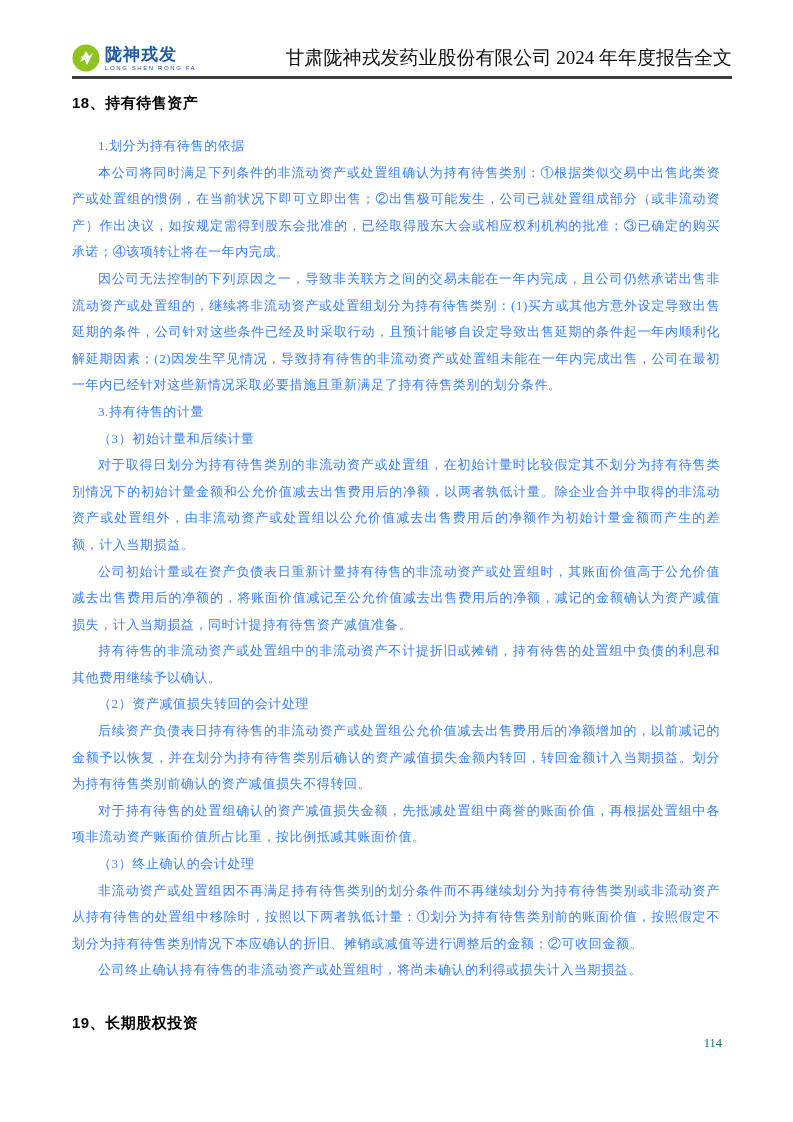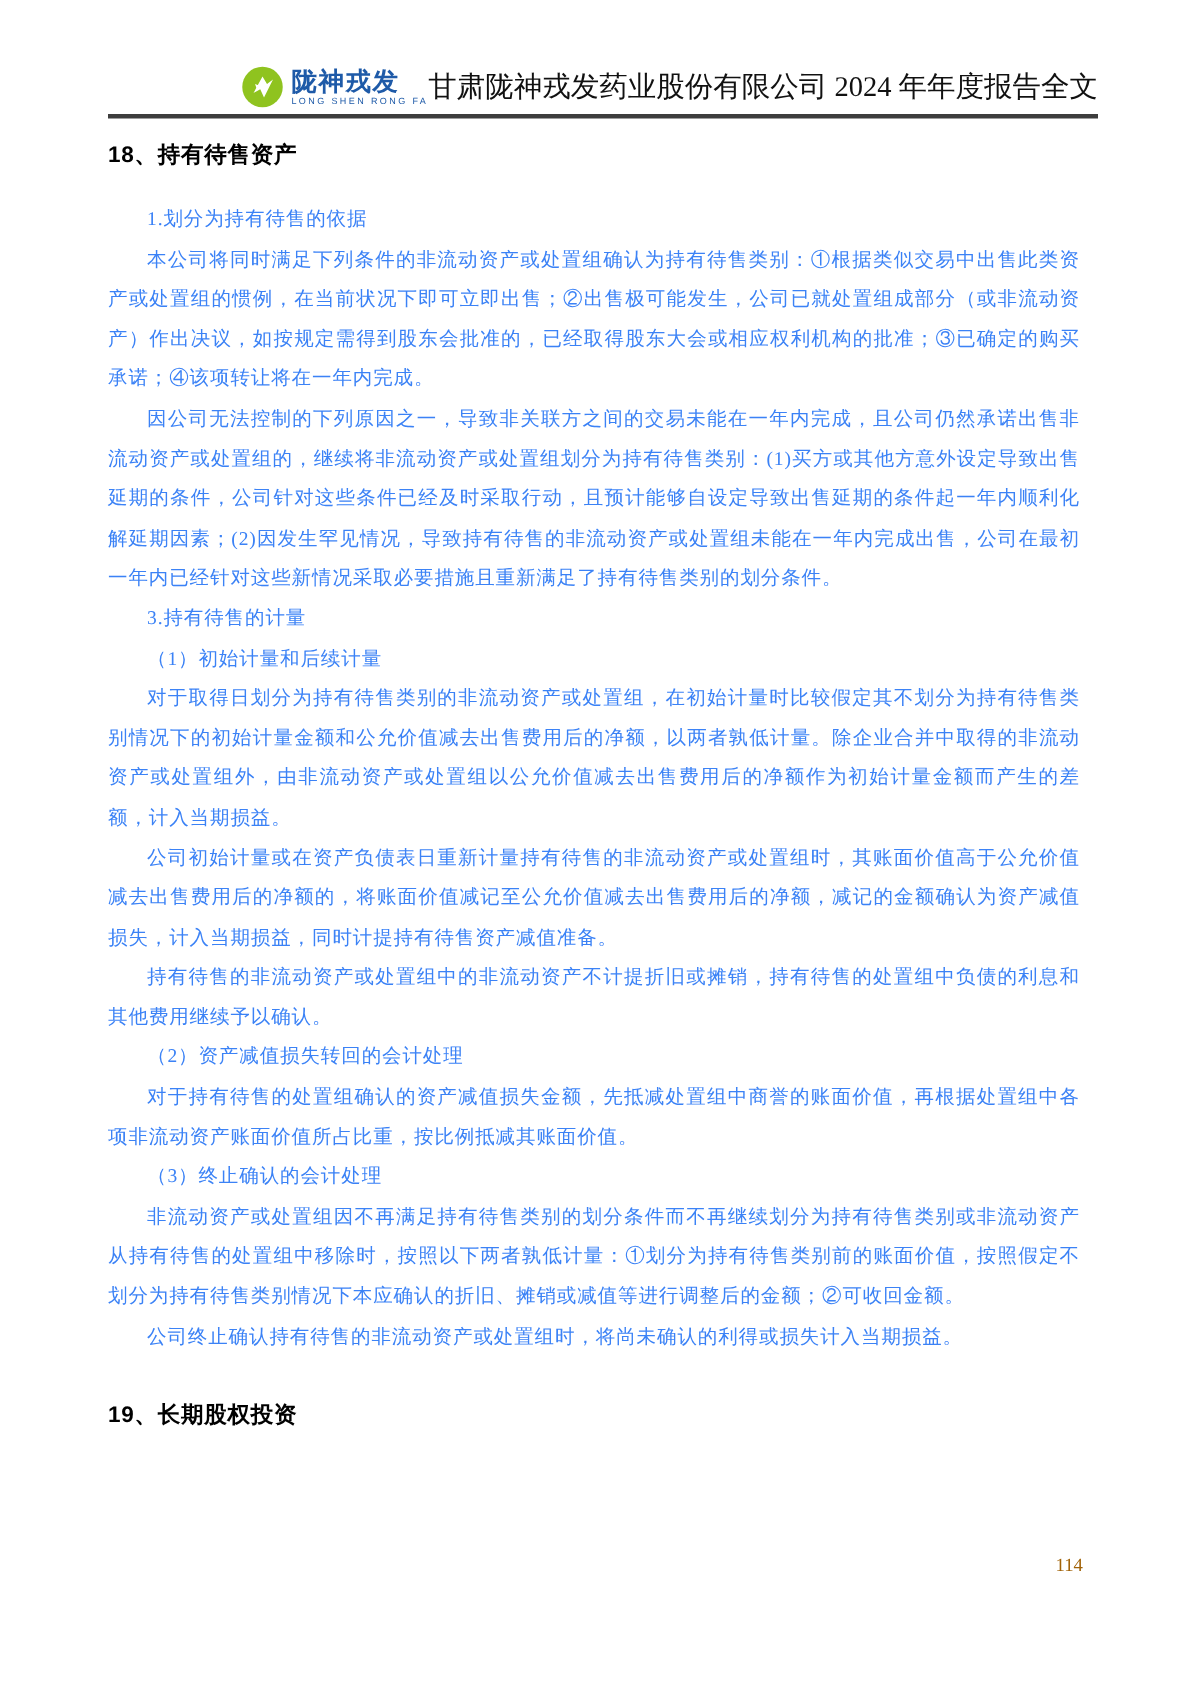--- a/index.html
+++ b/index.html
@@ -18,21 +18,21 @@
   
   .page-header {
     position: absolute;
     left: 72px;
     right: 61px;
     top: 44px;
   }
   .header-row {
     display: flex;
     align-items: flex-end;
-    justify-content: flex-end;
+    justify-content: space-between;
   }
   .logo-wrap {
     display: flex;
     align-items: center;
     gap: 5px;
     margin-bottom: 2px;
   }
   .logo-circle {
     width: 28px;
     height: 28px;
@@ -96,21 +96,21 @@
     text-justify: inter-character;
     letter-spacing: 0.6px;
     color: #3b82f6;
   }
   
   .page-number {
     position: absolute;
     right: 71px;
     top: 1036px;
     font-size: 12.5px;
-    color: #a16207;
+    color: #0f766e;
   }
 </style>
 </head>
 <body>
 
 <div class="page-header">
   <div class="header-row">
     <div class="logo-wrap">
       <svg class="logo-circle" viewBox="0 0 28 28" aria-hidden="true">
         <circle cx="14" cy="14" r="13.5" fill="#8fc31f"></circle>
@@ -128,25 +128,26 @@
 </div>
 
 <div class="content">
 
   <h2 class="section-heading">18、持有待售资产</h2>
 
   <p class="para">1.划分为持有待售的依据</p>
   <p class="para">本公司将同时满足下列条件的非流动资产或处置组确认为持有待售类别：①根据类似交易中出售此类资产或处置组的惯例，在当前状况下即可立即出售；②出售极可能发生，公司已就处置组成部分（或非流动资产）作出决议，如按规定需得到股东会批准的，已经取得股东大会或相应权利机构的批准；③已确定的购买承诺；④该项转让将在一年内完成。</p>
   <p class="para">因公司无法控制的下列原因之一，导致非关联方之间的交易未能在一年内完成，且公司仍然承诺出售非流动资产或处置组的，继续将非流动资产或处置组划分为持有待售类别：(1)买方或其他方意外设定导致出售延期的条件，公司针对这些条件已经及时采取行动，且预计能够自设定导致出售延期的条件起一年内顺利化解延期因素；(2)因发生罕见情况，导致持有待售的非流动资产或处置组未能在一年内完成出售，公司在最初一年内已经针对这些新情况采取必要措施且重新满足了持有待售类别的划分条件。</p>
   <p class="para">3.持有待售的计量</p>
-  <p class="para">（1）初始计量和后续计量</p>
+  <p class="para">（3）初始计量和后续计量</p>
   <p class="para">对于取得日划分为持有待售类别的非流动资产或处置组，在初始计量时比较假定其不划分为持有待售类别情况下的初始计量金额和公允价值减去出售费用后的净额，以两者孰低计量。除企业合并中取得的非流动资产或处置组外，由非流动资产或处置组以公允价值减去出售费用后的净额作为初始计量金额而产生的差额，计入当期损益。</p>
   <p class="para">公司初始计量或在资产负债表日重新计量持有待售的非流动资产或处置组时，其账面价值高于公允价值减去出售费用后的净额的，将账面价值减记至公允价值减去出售费用后的净额，减记的金额确认为资产减值损失，计入当期损益，同时计提持有待售资产减值准备。</p>
   <p class="para">持有待售的非流动资产或处置组中的非流动资产不计提折旧或摊销，持有待售的处置组中负债的利息和其他费用继续予以确认。</p>
   <p class="para">（2）资产减值损失转回的会计处理</p>
+  <p class="para">后续资产负债表日持有待售的非流动资产或处置组公允价值减去出售费用后的净额增加的，以前减记的金额予以恢复，并在划分为持有待售类别后确认的资产减值损失金额内转回，转回金额计入当期损益。划分为持有待售类别前确认的资产减值损失不得转回。</p>
   <p class="para">对于持有待售的处置组确认的资产减值损失金额，先抵减处置组中商誉的账面价值，再根据处置组中各项非流动资产账面价值所占比重，按比例抵减其账面价值。</p>
   <p class="para">（3）终止确认的会计处理</p>
   <p class="para">非流动资产或处置组因不再满足持有待售类别的划分条件而不再继续划分为持有待售类别或非流动资产从持有待售的处置组中移除时，按照以下两者孰低计量：①划分为持有待售类别前的账面价值，按照假定不划分为持有待售类别情况下本应确认的折旧、摊销或减值等进行调整后的金额；②可收回金额。</p>
   <p class="para">公司终止确认持有待售的非流动资产或处置组时，将尚未确认的利得或损失计入当期损益。</p>
 
   <h2 class="section-heading second">19、长期股权投资</h2>
 
 </div>
 
 <div class="page-number">114</div>

